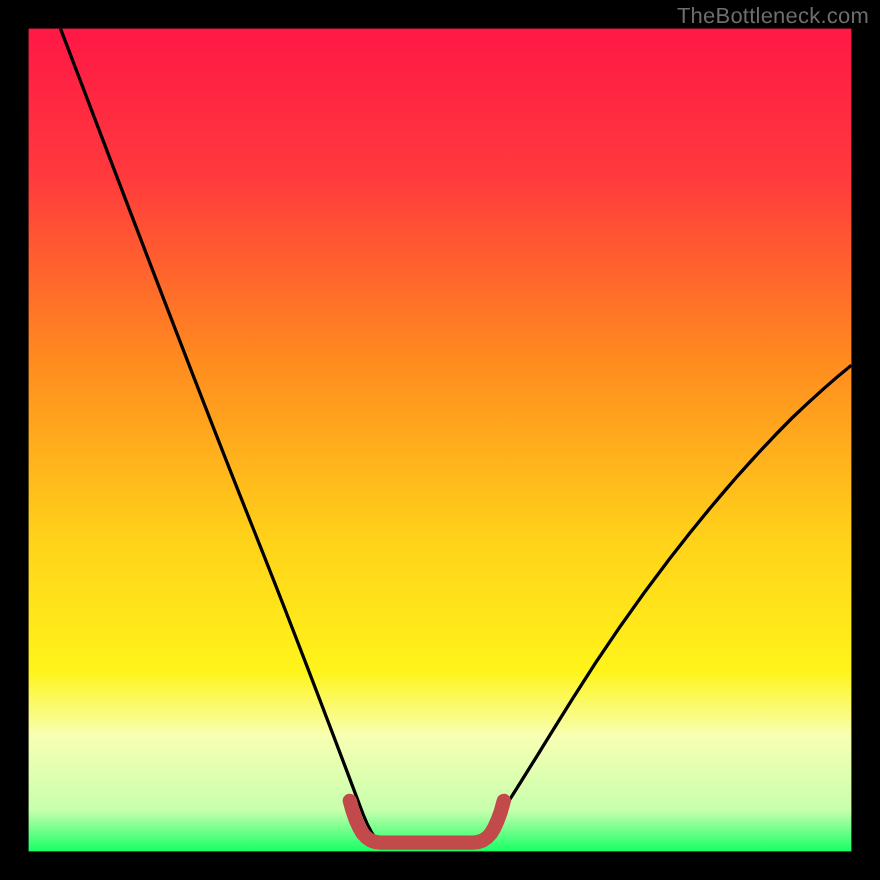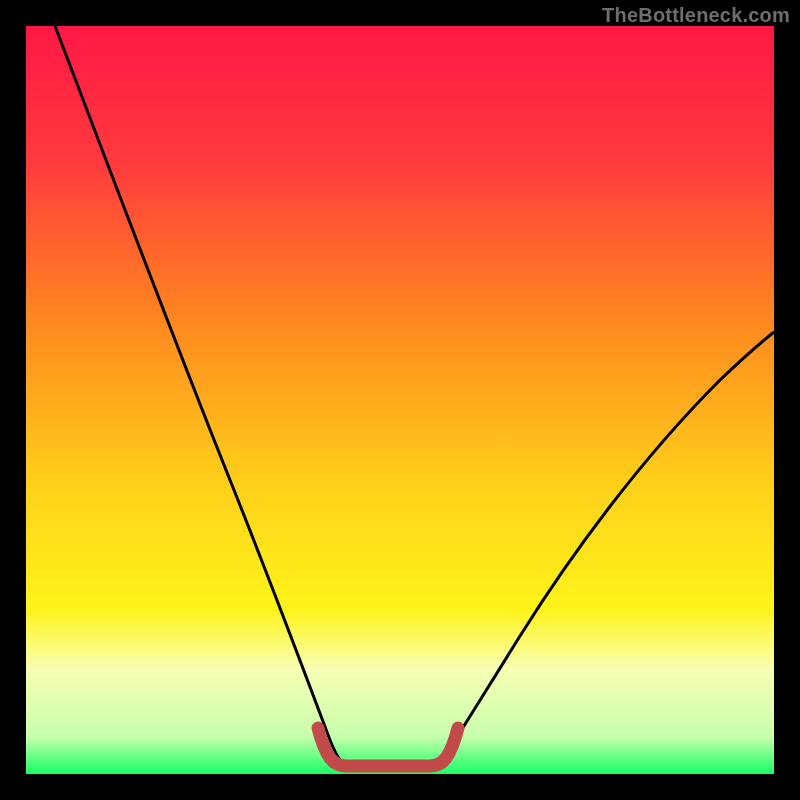--- a/index.html
+++ b/index.html
@@ -20,21 +20,21 @@
   svg {
     display: block;
   }
   .watermark {
     position: absolute;
     top: 4px;
     right: 10px;
     color: #6e6e6e;
     font-size: 20px;
     font-family: Arial, sans-serif;
-    font-weight: 700;
+    font-weight: 400;
     letter-spacing: 0.2px;
   }
 </style>
 </head>
 <body>
 
 <div class="stage">
 
   <svg viewBox="0 0 800 800" width="800" height="800">
     <defs>

